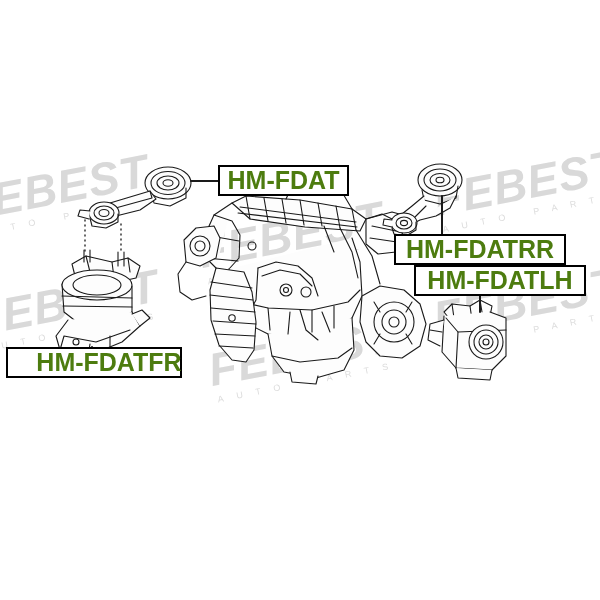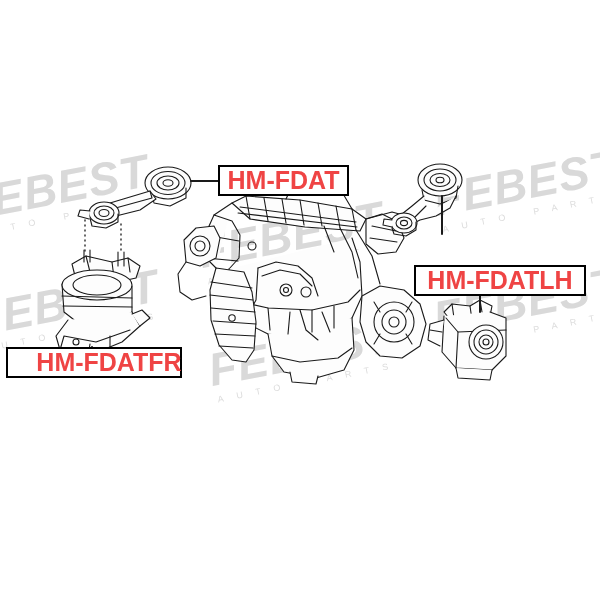--- a/index.html
+++ b/index.html
@@ -71,21 +71,21 @@
     width: 600px;
     height: 525px;
   }
 
   
   .callout {
     position: absolute;
     box-sizing: border-box;
     border: 2px solid #000000;
     background: #ffffff;
-    color: #ef4444;
+    color: #4d7c0f;
     font-family: "Liberation Sans", sans-serif;
     font-weight: bold;
     font-size: 25px;
     line-height: 1;
     letter-spacing: 0px;
     display: flex;
     align-items: center;
     justify-content: center;
     white-space: nowrap;
   }
@@ -315,20 +315,21 @@
         <g stroke-width="1.3" stroke-dasharray="1 4">
           <path d="M85 220 L85 252"></path>
           <path d="M121 224 L121 254"></path>
         </g>
 
       </g>
     </svg>
 
     <div class="callout" id="callout-fdat">HM-FDAT</div>
 
+    <div class="callout" id="callout-fdatrr">HM-FDATRR</div>
 
     <div class="callout" id="callout-fdatlh">HM-FDATLH</div>
 
     <div class="callout" id="callout-fdatfr">HM-FDATFR</div>
 
   </div>
 
   <div class="footer">
 
     

